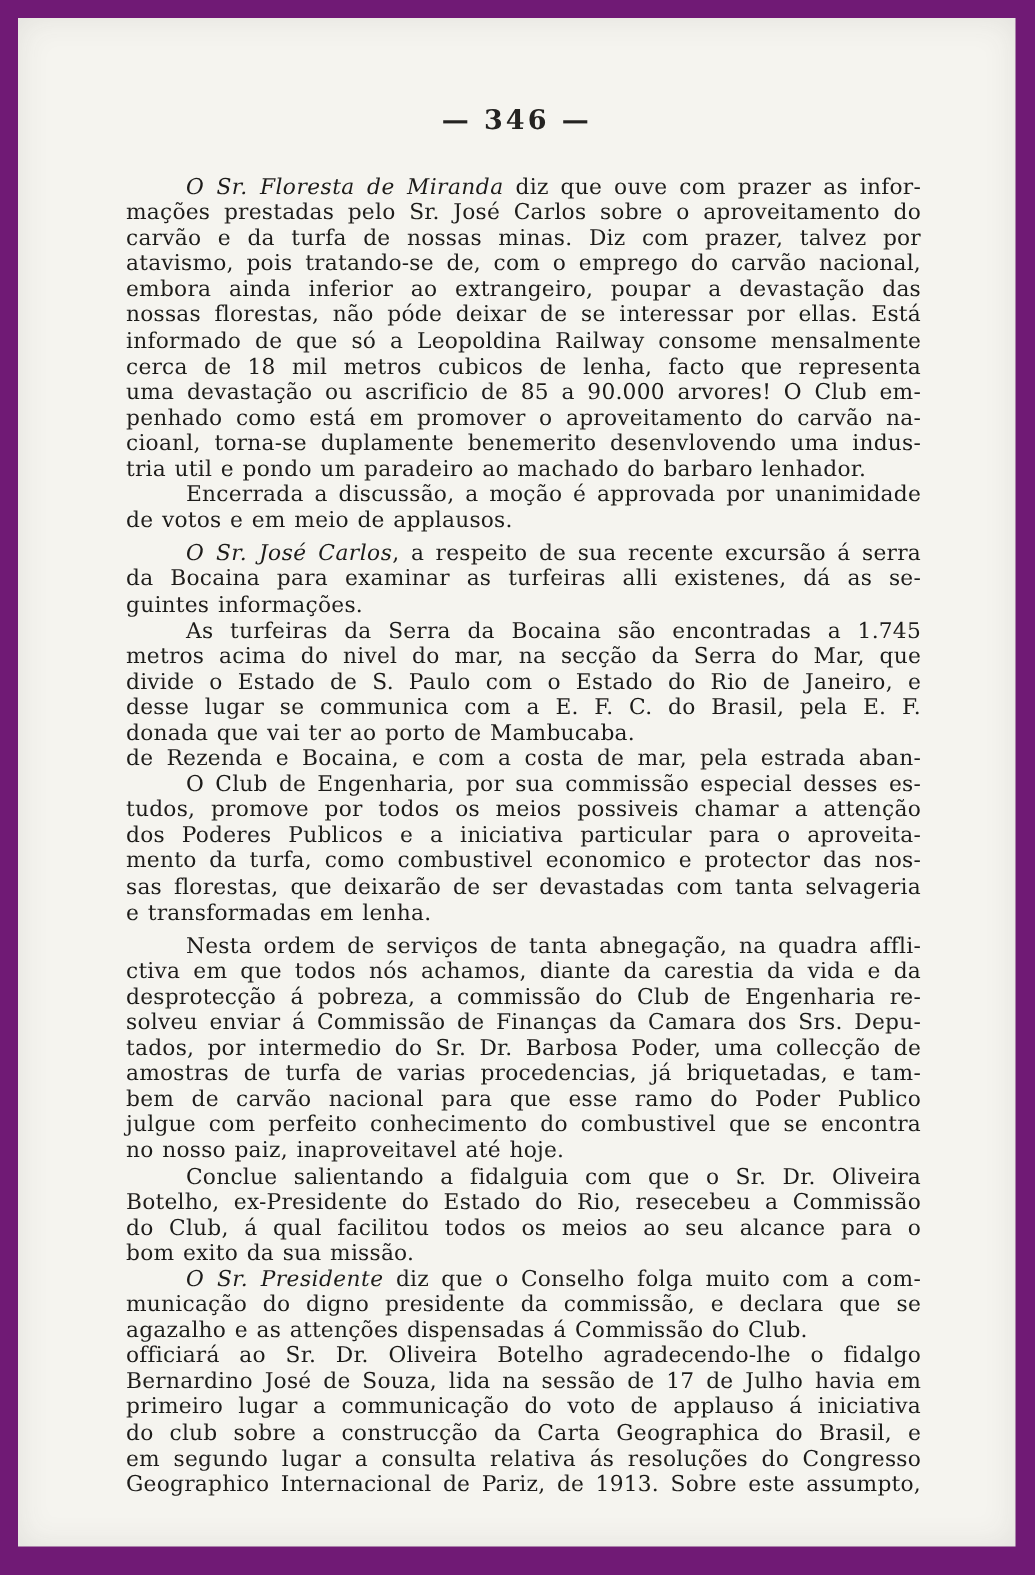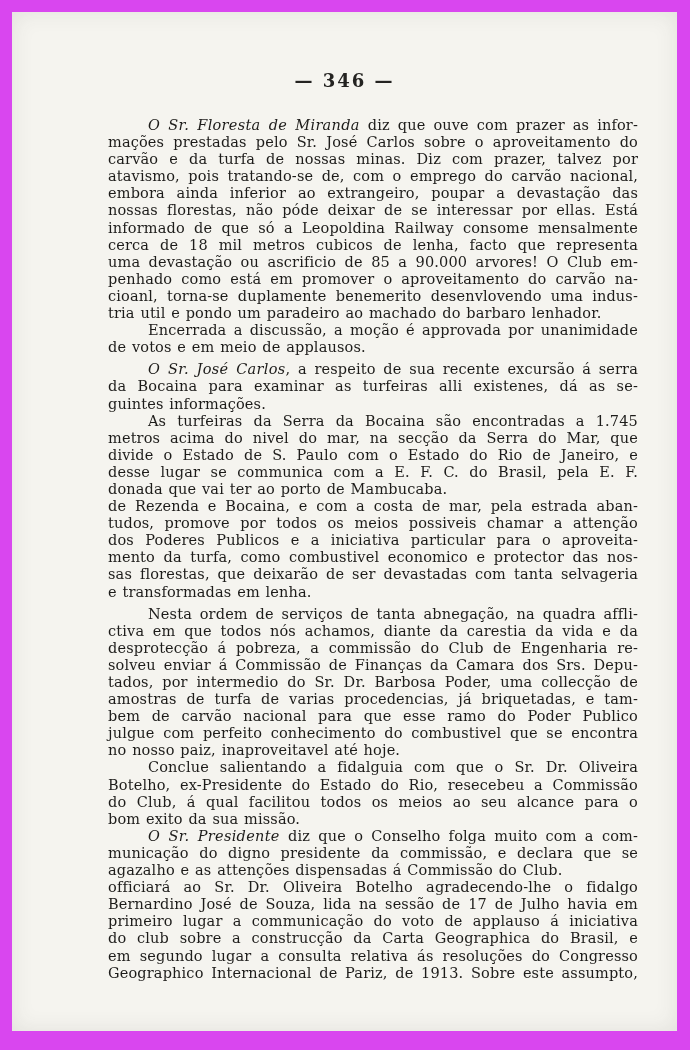--- a/index.html
+++ b/index.html
@@ -7,21 +7,21 @@
     padding: 0;
     width: 690px;
     height: 1050px;
     overflow: hidden;
     background: #070707;
     font-family: "DejaVu Serif", "Liberation Serif", serif;
   }
   .photo-frame {
     position: absolute;
     inset: 0;
-    background: #d946ef;
+    background: #701a75;
   }
   .book-page {
     position: absolute;
     left: 12px;
     top: 12px;
     width: 665px;
     height: 1019px;
     background: #f5f4ef;
     box-shadow: inset 0 0 22px rgba(60,60,60,0.10);
     color: #1d1c1a;
@@ -29,21 +29,21 @@
   .page-number {
     margin-top: 58px;
     text-align: center;
     font-size: 18px;
     letter-spacing: 2px;
     font-weight: bold;
     color: #242321;
   }
   .page-body {
     margin-top: 26px;
-    padding-left: 96px;
+    padding-left: 72px;
     width: 530px;
     font-size: 14.5px;
     letter-spacing: 0.15px;
     word-spacing: 1px;
   }
   .para { margin: 0; }
   .para.gap { margin-top: 5px; }
   .line {
     line-height: 17.1px;
     text-align: justify;
@@ -88,20 +88,21 @@
         </div>
         <div class="para">
           <div class="line first">As turfeiras da Serra da Bocaina são encontradas a 1.745</div>
           <div class="line">metros acima do nivel do mar, na secção da Serra do Mar, que</div>
           <div class="line">divide o Estado de S. Paulo com o Estado do Rio de Janeiro, e</div>
           <div class="line">desse lugar se communica com a E. F. C. do Brasil, pela E. F.</div>
           <div class="line last">donada que vai ter ao porto de Mambucaba.</div>
           <div class="line">de Rezenda e Bocaina, e com a costa de mar, pela estrada aban-</div>
         </div>
         <div class="para">
+          <div class="line first">O Club de Engenharia, por sua commissão especial desses es-</div>
           <div class="line">tudos, promove por todos os meios possiveis chamar a attenção</div>
           <div class="line">dos Poderes Publicos e a iniciativa particular para o aproveita-</div>
           <div class="line">mento da turfa, como combustivel economico e protector das nos-</div>
           <div class="line">sas florestas, que deixarão de ser devastadas com tanta selvageria</div>
           <div class="line last">e transformadas em lenha.</div>
         </div>
         <div class="para gap">
           <div class="line first">Nesta ordem de serviços de tanta abnegação, na quadra affli-</div>
           <div class="line">ctiva em que todos nós achamos, diante da carestia da vida e da</div>
           <div class="line">desprotecção á pobreza, a commissão do Club de Engenharia re-</div>

